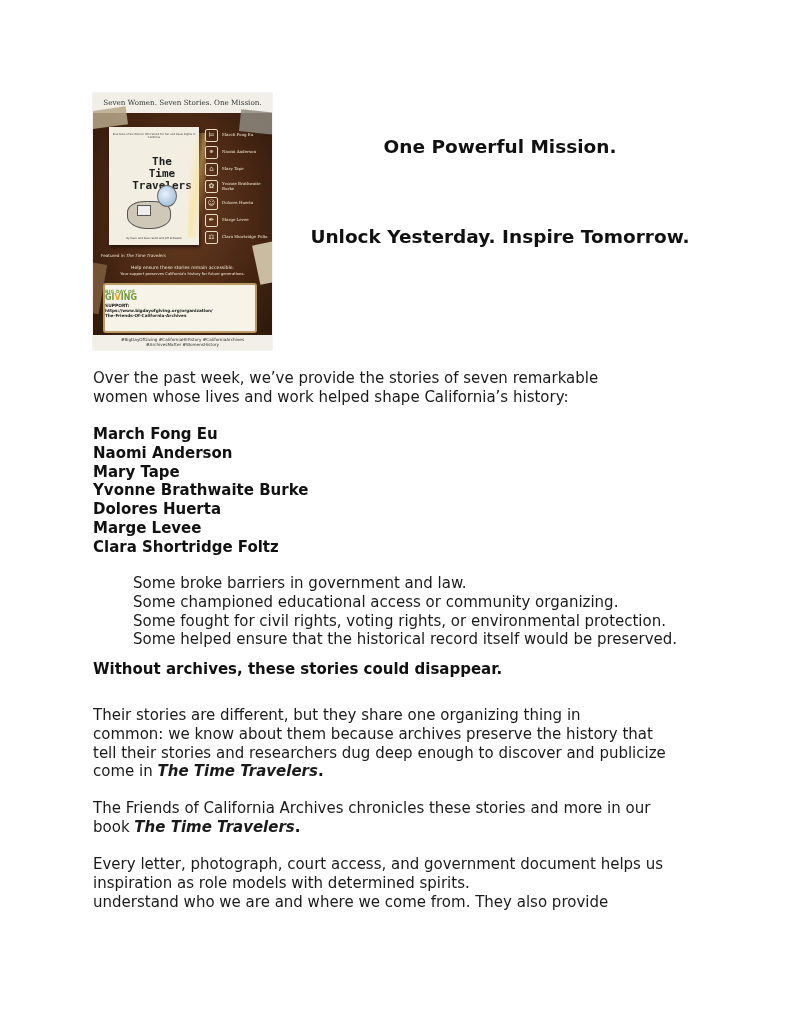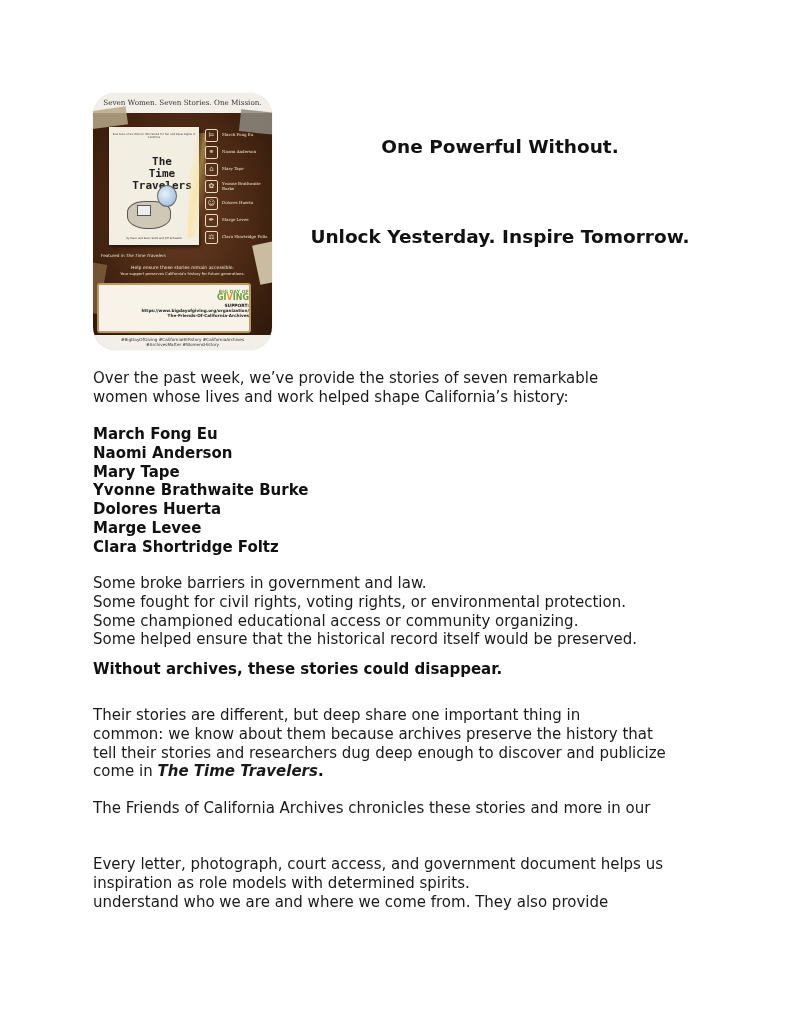--- a/index.html
+++ b/index.html
@@ -3,21 +3,21 @@
 <meta charset="utf-8">
 <style>
   html, body { margin: 0; padding: 0; background: #ffffff; }
   body {
     width: 791px; height: 1024px; position: relative; overflow: hidden;
     font-family: "DejaVu Sans", sans-serif; color: #111;
   }
   
   .poster {
     position: absolute; left: 93px; top: 93px; width: 179px; height: 257px;
-    background: #efece3; overflow: hidden; box-shadow: 0 0 1px rgba(0,0,0,.3); border-radius: 23px;
+    background: #efece3; overflow: hidden; box-shadow: 0 0 1px rgba(0,0,0,.3);
   }
   .poster-top {
     height: 20px; line-height: 20px; text-align: center;
     font-family: "DejaVu Serif", serif; font-size: 7.2px; color: #333; background: #f1efe8;
   }
   .poster-body {
     position: absolute; left: 0; top: 20px; width: 179px; height: 222px;
     background: radial-gradient(ellipse at 50% 45%, #6a3d22 0%, #4a2814 55%, #2e1809 100%);
   }
   .poster-body .stack1 { position:absolute; left:-6px; top:-4px; width:40px; height:18px; background:#b7a88a; transform:rotate(-8deg); opacity:.85;}
@@ -45,22 +45,22 @@
   .women-list { position:absolute; left:112px; top:14px; width:64px; }
   .woman { display:flex; align-items:center; height:17px; }
   .woman .ico { width:11px; height:11px; border:0.8px solid #e9dcc0; border-radius:2px; margin-right:4px; flex:0 0 auto;
     font-size:7px; line-height:11px; text-align:center; color:#e9dcc0; }
   .woman .nm { font-family:"DejaVu Serif", serif; font-size:4px; line-height:4.8px; color:#efe5cf; }
   .featured { position:absolute; left:8px; top:140px; font-size:4.2px; color:#eadfca; }
   .featured i { font-style: italic; }
   .help { position:absolute; left:0; right:0; top:152px; text-align:center; font-size:4.6px; color:#f3ead6; line-height:5.6px; }
   .help .small { font-size:3.8px; }
   .support-box {
-    position:absolute; left:4px; top:170px; width:150px; height:46px;
-    background:#f7f3e8; border:2px solid #b99a62; border-radius:3px; text-align:right;
+    position:absolute; left:10px; top:170px; width:150px; height:46px;
+    background:#f7f3e8; border:2px solid #b99a62; border-radius:3px; text-align:left;
   }
   .bdog1 { font-size:4.4px; color:#6e9a3a; font-weight:bold; margin-top:4px; letter-spacing:.2px; }
   .bdog2 { font-size:8px; color:#6e9a3a; font-weight:bold; line-height:8px; }
   .bdog2 .v { color:#e39a2a; }
   .sup-label { font-size:4.4px; font-weight:bold; color:#222; margin-top:1px; }
   .sup-url { font-size:4.2px; font-weight:bold; color:#222; line-height:5.4px; }
   .poster-foot {
     position:absolute; left:0; right:0; top:242px; height:15px; background:#f1efe8;
     text-align:center; font-size:4.2px; color:#333; line-height:5.4px; padding-top:2px;
   }
@@ -157,56 +157,57 @@
       </div>
     </div>
   </div>
   <div class="poster-foot">
     <div>#BigDayOfGiving  #CaliforniaHERstory  #CaliforniaArchives</div>
     <div>#ArchivesMatter  #WomensHistory</div>
   </div>
 </div>
 
 <div class="headline h1">
-  <div>One Powerful Without.</div>
+  <div>One Powerful Mission.</div>
 </div>
 <div class="headline h2">Unlock Yesterday. Inspire Tomorrow.</div>
 
 <div class="copy" style="top:369px;">
   <p>Over the past week, we’ve provide the stories of seven remarkable</p>
   <p>women whose lives and work helped shape California’s history:</p>
 </div>
 
 <div class="copy bold" style="top:425px;">
   <p>March Fong Eu</p>
   <p>Naomi Anderson</p>
   <p>Mary Tape</p>
   <p>Yvonne Brathwaite Burke</p>
   <p>Dolores Huerta</p>
   <p>Marge Levee</p>
   <p>Clara Shortridge Foltz</p>
 </div>
 
-<div class="copy" style="top:574px;">
+<div class="copy" style="top:574px;margin-left:40px;">
   <p>Some broke barriers in government and law.</p>
+  <p>Some championed educational access or community organizing.</p>
   <p>Some fought for civil rights, voting rights, or environmental protection.</p>
-  <p>Some championed educational access or community organizing.</p>
   <p>Some helped ensure that the historical record itself would be preserved.</p>
 </div>
 
 <div class="copy bold" style="top:660px;">Without archives, these stories could disappear.</div>
 
 <div class="copy" style="top:706px;">
-  <p>Their stories are different, but deep share one important thing in</p>
+  <p>Their stories are different, but they share one organizing thing in</p>
   <p>common: we know about them because archives preserve the history that</p>
   <p>tell their stories and researchers dug deep enough to discover and publicize</p>
   <p><span>come in </span><span class="bi">The Time Travelers</span><span class="bold">.</span></p>
 </div>
 
 <div class="copy" style="top:799px;">
   <p>The Friends of California Archives chronicles these stories and more in our</p>
+  <p><span>book </span><span class="bi">The Time Travelers</span><span class="bold">.</span></p>
 </div>
 
 <div class="copy" style="top:855px;">
   <p>Every letter, photograph, court access, and government document helps us</p>
   <p>inspiration as role models with determined spirits.</p>
   <p>understand who we are and where we come from. They also provide</p>
 </div>
 
 </body></html>

